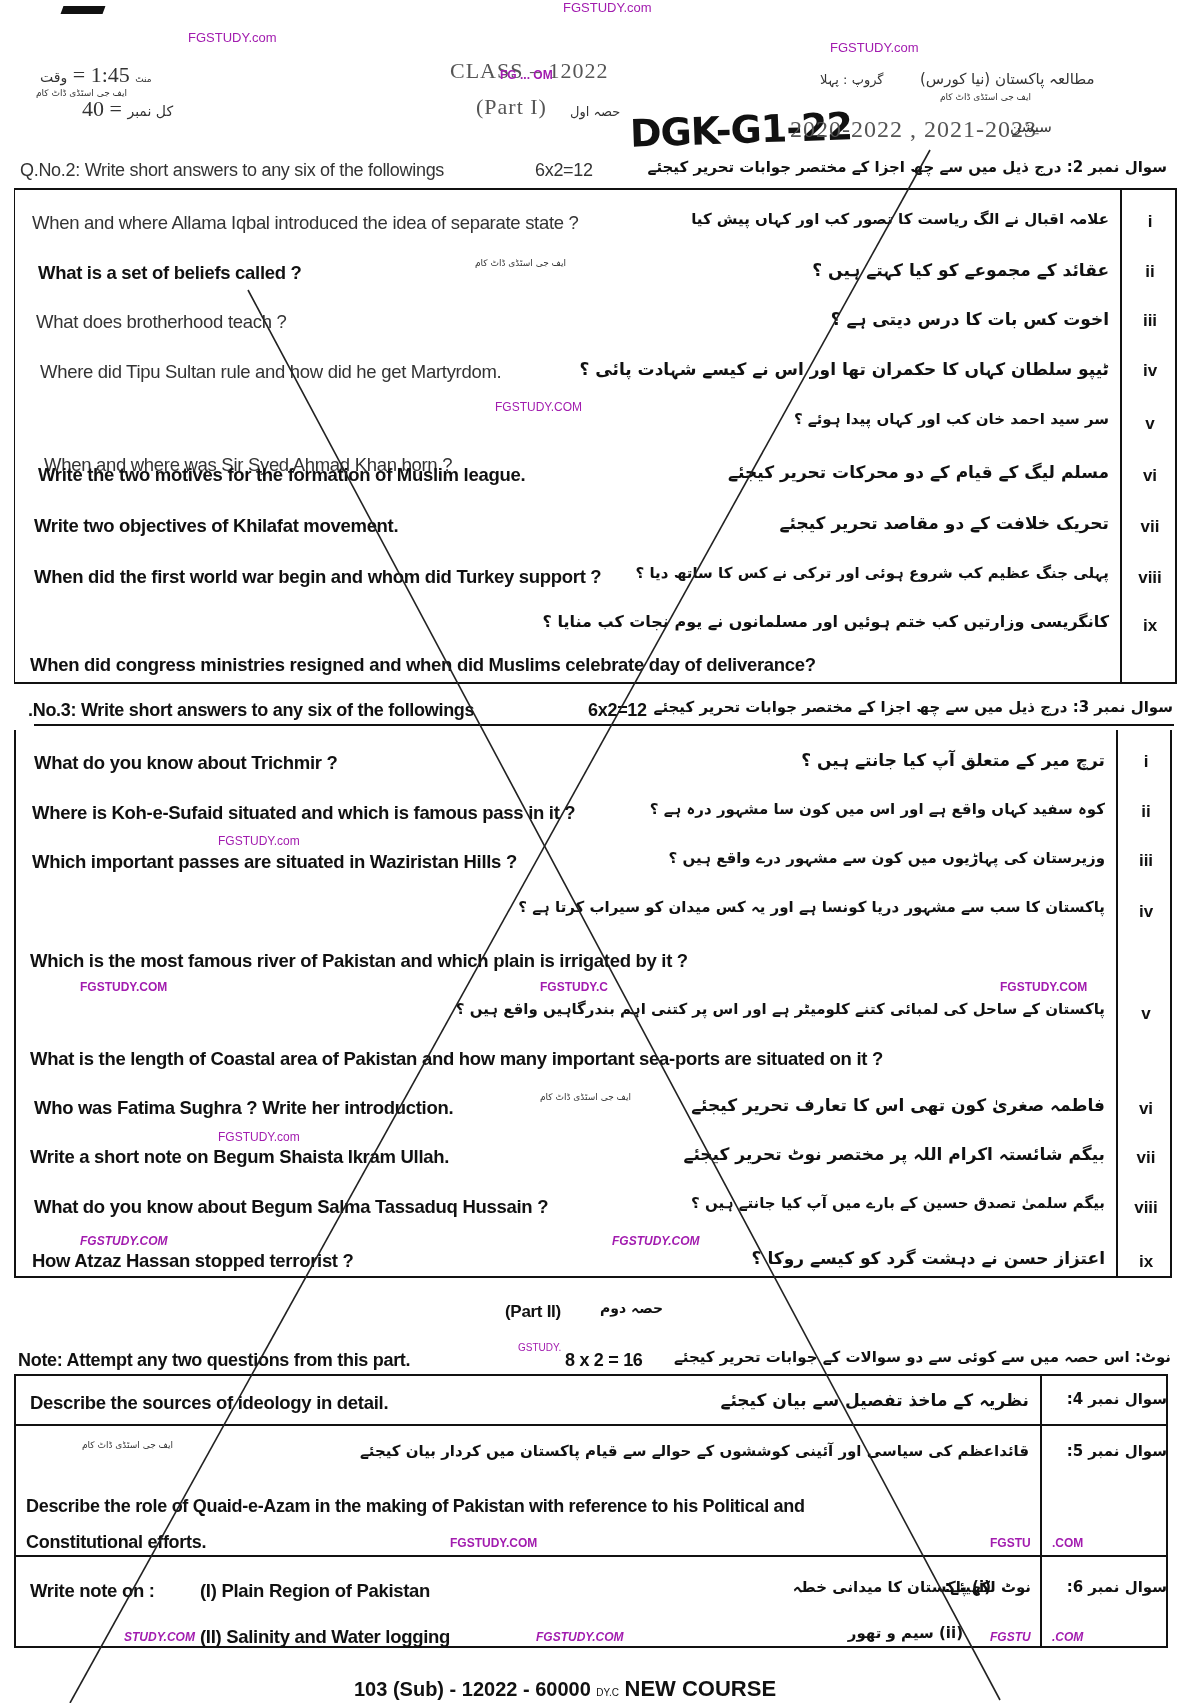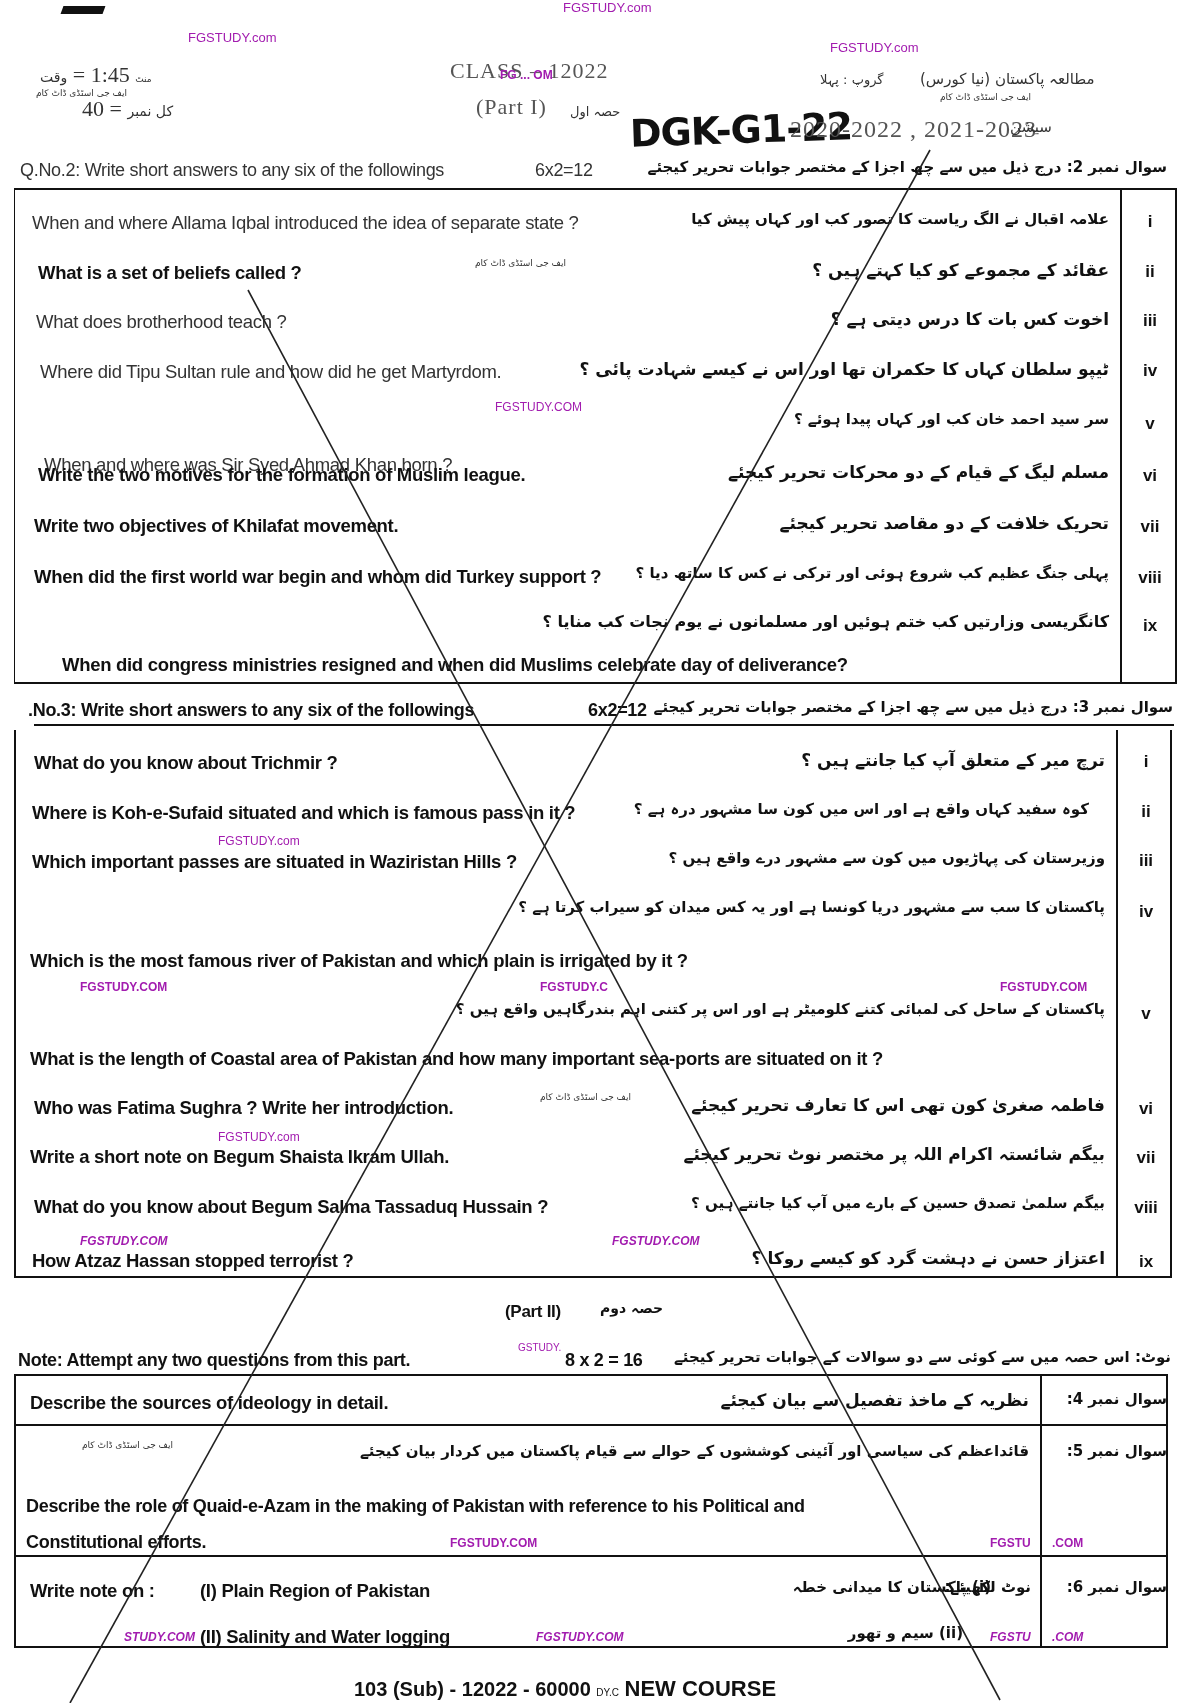--- a/index.html
+++ b/index.html
@@ -86,38 +86,38 @@
   <div class="abs q" style="left:34px;top:515px;">Write two objectives of Khilafat movement.</div>
   <div class="abs urdu" style="right:72px;top:513px;">تحریک خلافت کے دو مقاصد تحریر کیجئے</div>
   <div class="abs roman" style="left:1128px;top:517px;">vii</div>
 
   <div class="abs q" style="left:34px;top:566px;">When did the first world war begin and whom did Turkey support ?</div>
   <div class="abs urdu" style="right:72px;top:564px;font-size:15px;">پہلی جنگ عظیم کب شروع ہوئی اور ترکی نے کس کا ساتھ دیا ؟</div>
   <div class="abs roman" style="left:1128px;top:568px;">viii</div>
 
   <div class="abs urdu" style="right:72px;top:612px;font-size:16px;">کانگریسی وزارتیں کب ختم ہوئیں اور مسلمانوں نے یوم نجات کب منایا ؟</div>
   <div class="abs roman" style="left:1128px;top:616px;">ix</div>
-  <div class="abs q" style="left:30px;top:654px;margin-left:32px;">When did congress ministries resigned and when did Muslims celebrate day of deliverance?</div>
+  <div class="abs q" style="left:30px;top:654px;">When did congress ministries resigned and when did Muslims celebrate day of deliverance?</div>
 </div>
 
 <div class="abs q" style="left:28px;top:700px;font-size:18px;">.No.3: Write short answers to any six of the followings</div>
 <div class="abs q" style="left:588px;top:700px;font-size:18px;">6x2=12</div>
 <div class="abs urdu" style="right:8px;top:698px;font-size:15px;">سوال نمبر 3: درج ذیل میں سے چھ اجزا کے مختصر جوابات تحریر کیجئے</div>
 <div class="hline" style="left:34px;top:724px;width:1140px;"></div>
 
 <div class="abs box" style="left:14px;top:730px;width:1154px;height:546px;border-top:none;"></div>
 <div class="vline" style="left:1116px;top:730px;height:548px;"></div>
 
 <div>
   <div class="abs q" style="left:34px;top:752px;">What do you know about Trichmir ?</div>
   <div class="abs urdu" style="right:76px;top:750px;">ترچ میر کے متعلق آپ کیا جانتے ہیں ؟</div>
   <div class="abs roman" style="left:1124px;top:752px;">i</div>
 
   <div class="abs q" style="left:32px;top:802px;">Where is Koh-e-Sufaid situated and which is famous pass in it ?</div>
-  <div class="abs urdu" style="right:92px;top:800px;font-size:15px;">کوہ سفید کہاں واقع ہے اور اس میں کون سا مشہور درہ ہے ؟</div>
+  <div class="abs urdu" style="right:76px;top:800px;font-size:15px;">کوہ سفید کہاں واقع ہے اور اس میں کون سا مشہور درہ ہے ؟</div>
   <div class="abs roman" style="left:1124px;top:802px;">ii</div>
 
   <div class="abs wm" style="left:218px;top:834px;font-size:12px;">FGSTUDY.com</div>
   <div class="abs q" style="left:32px;top:851px;">Which important passes are situated in Waziristan Hills ?</div>
   <div class="abs urdu" style="right:76px;top:849px;font-size:15px;">وزیرستان کی پہاڑیوں میں کون سے مشہور درے واقع ہیں ؟</div>
   <div class="abs roman" style="left:1124px;top:851px;">iii</div>
 
   <div class="abs urdu" style="right:76px;top:898px;font-size:15px;">پاکستان کا سب سے مشہور دریا کونسا ہے اور یہ کس میدان کو سیراب کرتا ہے ؟</div>
   <div class="abs roman" style="left:1124px;top:902px;">iv</div>
   <div class="abs q" style="left:30px;top:950px;">Which is the most famous river of Pakistan and which plain is irrigated by it ?</div>

